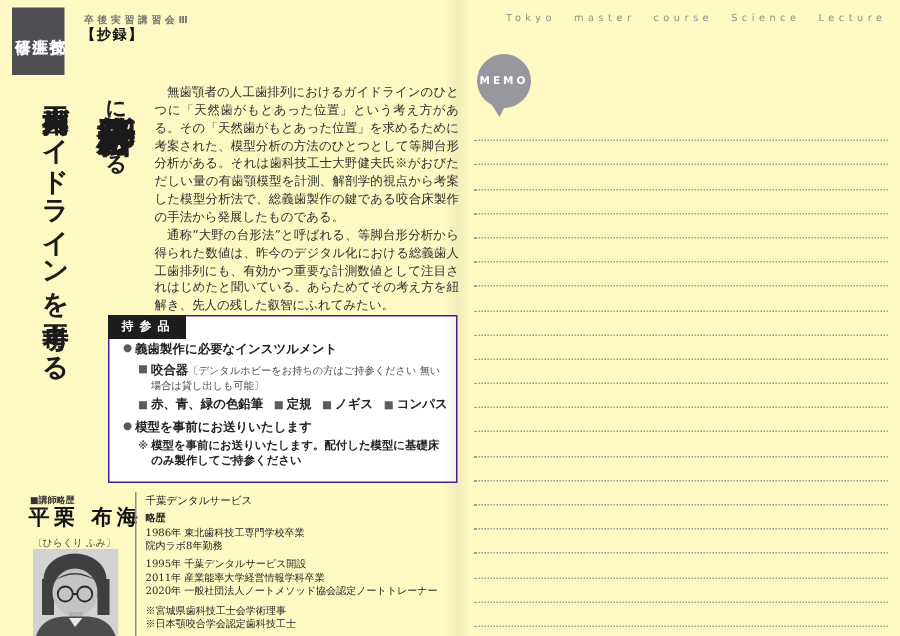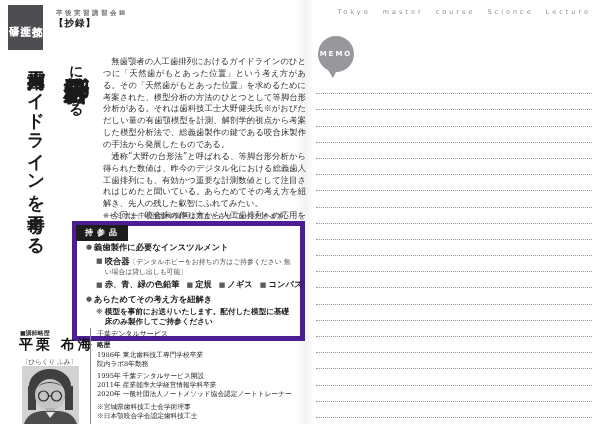--- a/index.html
+++ b/index.html
@@ -2,21 +2,21 @@
 <html style="--badge-bg: #4e4e52; --tab-bg: #1d1d1d; --memo-bg: #97979d; --ink: #2e2e2e; --line: #9a9a9a;"><head>
 <meta charset="utf-8">
 <style>
   :root{
     --badge-bg:#4e4e52; --tab-bg:#1d1d1d; --memo-bg:#97979d;
     --ink:#2e2e2e; --line:#9a9a9a;
   }
   *{box-sizing:border-box; margin:0; padding:0;}
   html,body{background:#e8e8e8;}
   #page{
-    position:relative; width:600px; height:424px; background:#ffffff;
+    position:relative; width:600px; height:424px; background:#fef9c3;
     overflow:hidden; font-family:"DejaVu Serif","Liberation Serif",serif;
     color:var(--ink);
   }
   .abs{position:absolute;}
 
   
   .badge{left:8px; top:5px; width:35px; height:45px; background:var(--badge-bg);}
   .badge-text{
     writing-mode:vertical-rl; margin:13px auto 0; color:#fff;
     font-family:"DejaVu Sans","Liberation Sans",sans-serif;
@@ -55,22 +55,22 @@
     font-size:8.3px; line-height:1.43; text-align:justify;
     text-indent:1em; color:#2e2e2e;
   }
   .shoot-note{
     left:103px; top:211px; width:203px; text-align:left;
     font-family:"DejaVu Sans",sans-serif; font-size:7.2px; color:#3c3c3c;
   }
 
   
   .bring-box{
-    left:72px; top:221px; width:233px; min-height:97px;
-    border:5px solid #4c1d95; background:#fff;
+    left:72px; top:210px; width:233px; min-height:97px;
+    border:1px solid #4c1d95; background:#fff;
     padding:16px 8px 7px 9px;
     font-family:"DejaVu Sans","Liberation Sans",sans-serif;
   }
   .bring-tab{
     position:absolute; top:-1px; left:-1px; background:var(--tab-bg);
     color:#fff; font-size:8px; font-weight:bold; letter-spacing:4px;
     padding:2px 7px 3px 9px;
   }
   .bb-row{display:flex; align-items:flex-start; margin-bottom:3px;
           font-size:8.3px; font-weight:bold; color:#232323; line-height:1.25;}
@@ -161,21 +161,21 @@
 
     <div class="bb-row sub">
       <span class="bb-inline"><span class="bb-marker">■</span><span>赤、青、緑の色鉛筆</span></span>
       <span class="bb-inline"><span class="bb-marker">■</span><span>定規</span></span>
       <span class="bb-inline"><span class="bb-marker">■</span><span>ノギス</span></span>
       <span class="bb-inline"><span class="bb-marker">■</span><span>コンパス</span></span>
     </div>
 
     <div class="bb-row">
       <span class="bb-marker">●</span>
-      <span>あらためてその考え方を紐解き</span>
+      <span>模型を事前にお送りいたします</span>
     </div>
 
     <div class="bb-row sub note-row">
       <span class="bb-marker">※</span>
       <span>模型を事前にお送りいたします。配付した模型に基礎床のみ製作してご持参ください</span>
     </div>
   </div>
 
   <div class="abs sp-label">■講師略歴</div>
   <div class="abs sp-name">平栗 布海</div>

